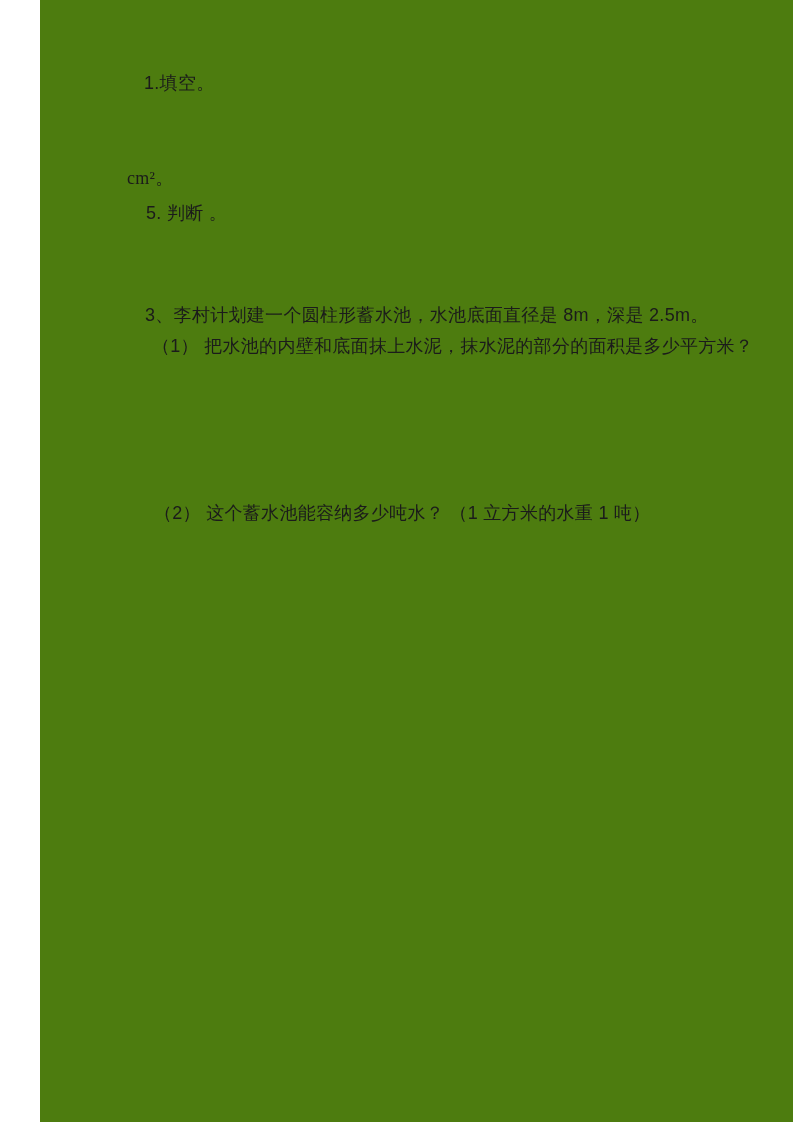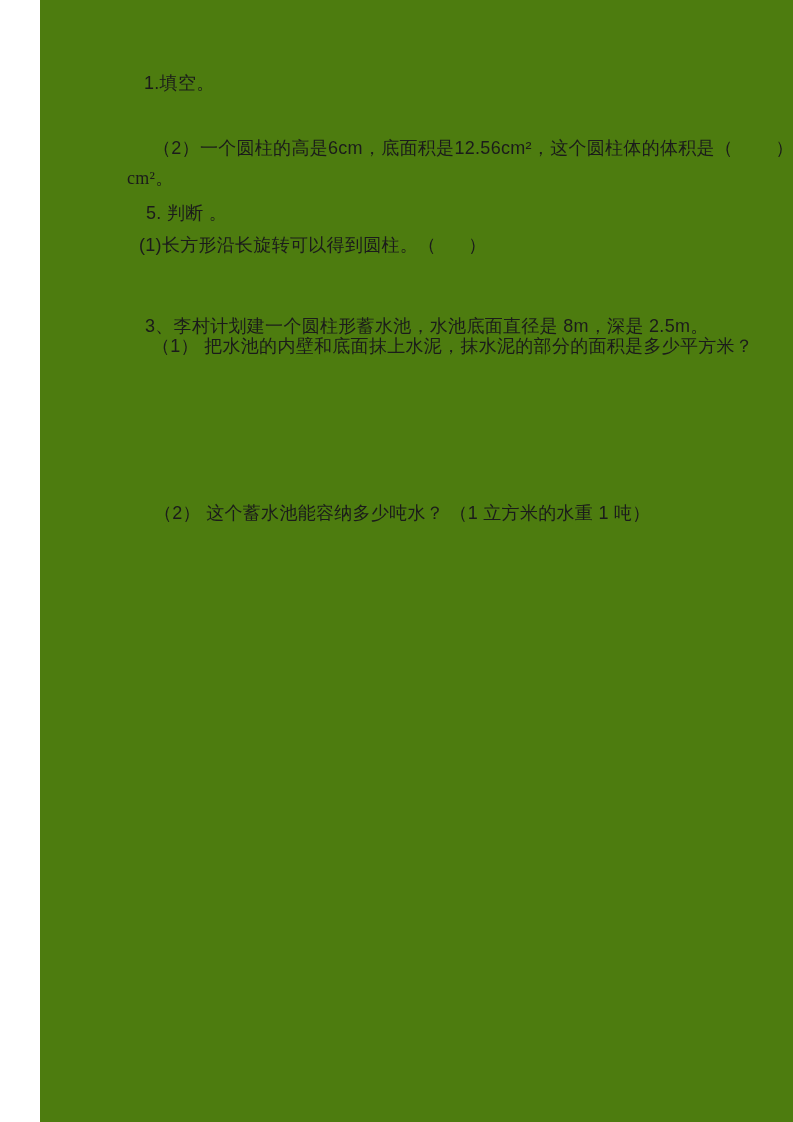--- a/index.html
+++ b/index.html
@@ -22,20 +22,18 @@
     line-height: 22px;
     color: #1b1b1b;
     letter-spacing: 0.3px;
   }
 </style>
 </head>
 <body>
 
 <div class="page" style="background: #4d7c0f; margin-left: 40px;">
   <div class="line" style="top: 72px; left: 104px; color: rgb(27, 27, 27);">1.填空。</div>
-  <div class="line" style="top: 137px; left: 113px; color: rgb(27, 27, 27);">（2）一个圆柱的高是6cm，底面积是12.56cm²，这个圆柱体的体积是（        ）</div>
   <div class="line" style="top: 167px; left: 87px; color: rgb(27, 27, 27); font-family: Liberation Serif, serif;">cm²。</div>
   <div class="line" style="top: 202px; left: 106px; color: rgb(27, 27, 27);">5. 判断 。</div>
-  <div class="line" style="top: 234px; left: 99px; color: rgb(27, 27, 27);">(1)长方形沿长旋转可以得到圆柱。（      ）</div>
-  <div class="line" style="top: 315px; left: 105px; color: rgb(27, 27, 27);">3、李村计划建一个圆柱形蓄水池，水池底面直径是 8m，深是 2.5m。</div>
+  <div class="line" style="top: 304px; left: 105px; color: rgb(27, 27, 27);">3、李村计划建一个圆柱形蓄水池，水池底面直径是 8m，深是 2.5m。</div>
   <div class="line" style="top: 335px; left: 112px; color: rgb(27, 27, 27);">（1） 把水池的内壁和底面抹上水泥，抹水泥的部分的面积是多少平方米？</div>
   <div class="line" style="top: 502px; left: 114px; color: rgb(27, 27, 27);">（2） 这个蓄水池能容纳多少吨水？ （1 立方米的水重 1 吨）</div>
 </div>
 
 </body></html>

